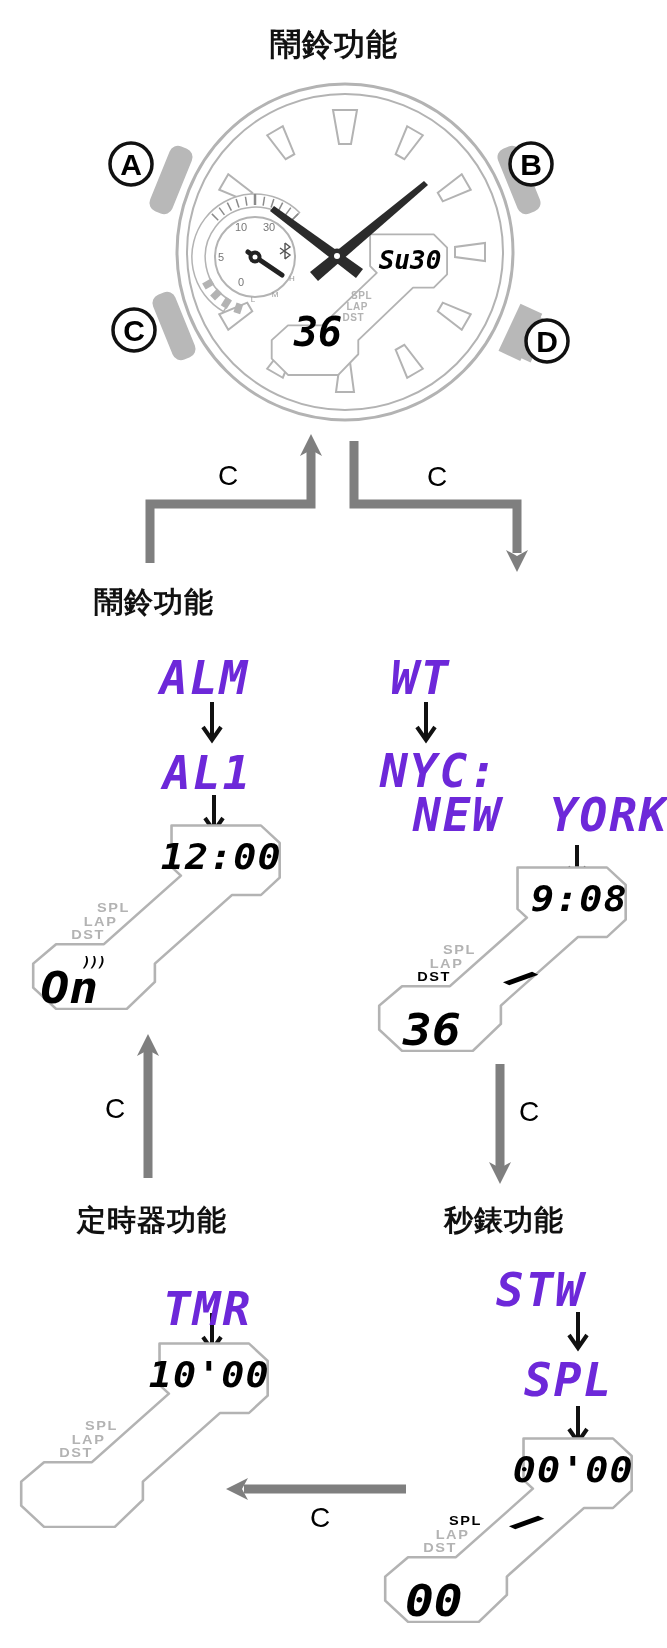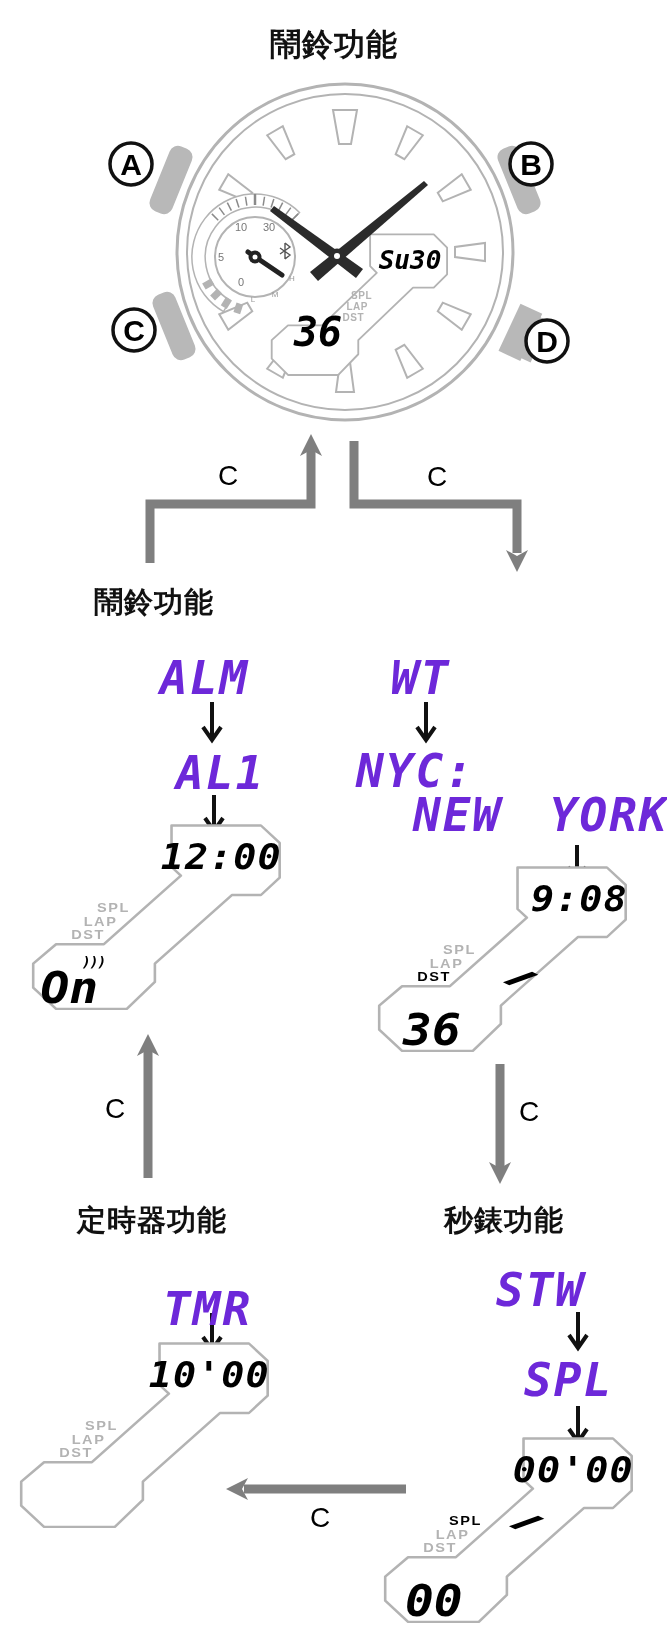--- a/index.html
+++ b/index.html
@@ -187,23 +187,23 @@
   <div class="abs c-label" style="left:427px;top:463px;">C</div>
   <div class="abs c-label" style="left:105px;top:1095px;">C</div>
   <div class="abs c-label" style="left:519px;top:1098px;">C</div>
   <div class="abs c-label" style="left:310px;top:1504px;">C</div>
 
   <div class="abs cjk mode-label" style="left:94px;top:583px;">鬧鈴功能</div>
   <div class="abs cjk mode-label" style="left:444px;top:1201px;">秒錶功能</div>
   <div class="abs cjk mode-label" style="left:77px;top:1201px;">定時器功能</div>
 
   <div class="abs lcd step" style="left:160px;top:655px;">ALM</div>
-  <div class="abs lcd step" style="left:176px;top:750px;">AL1</div>
+  <div class="abs lcd step" style="left:163px;top:750px;">AL1</div>
   <div class="abs lcd step" style="left:391px;top:655px;">WT</div>
-  <div class="abs lcd step" style="left:356px;top:748px;">NYC:</div>
+  <div class="abs lcd step" style="left:380px;top:748px;">NYC:</div>
   <div class="abs lcd step" style="left:413px;top:792px;word-spacing:18px;">NEW YORK</div>
   <div class="abs lcd step" style="left:163px;top:1267px;margin-top:19px;">TMR</div>
   <div class="abs lcd step" style="left:496px;top:1267px;">STW</div>
   <div class="abs lcd step" style="left:524px;top:1357px;">SPL</div>
 
   <svg class="abs" style="left:28px;top:812px;" width="260" height="222" viewBox="0 0 250 230" preserveAspectRatio="none">
     <path class="panel-outline" d="M138,14 L224,14 L242,32 L242,68 L224,86 L196,86 L122,157 L122,176 L95,204 L27,204 L5,182 L5,157 L27,137 L73,137 L147,66 L138,57 Z"></path>
     <text class="seg" x="244" y="59" font-size="37" text-anchor="end" letter-spacing="1">12:00</text>
     <text class="lbl" x="98" y="104" text-anchor="end">SPL</text>
     <text class="lbl" x="86" y="118" text-anchor="end">LAP</text>

